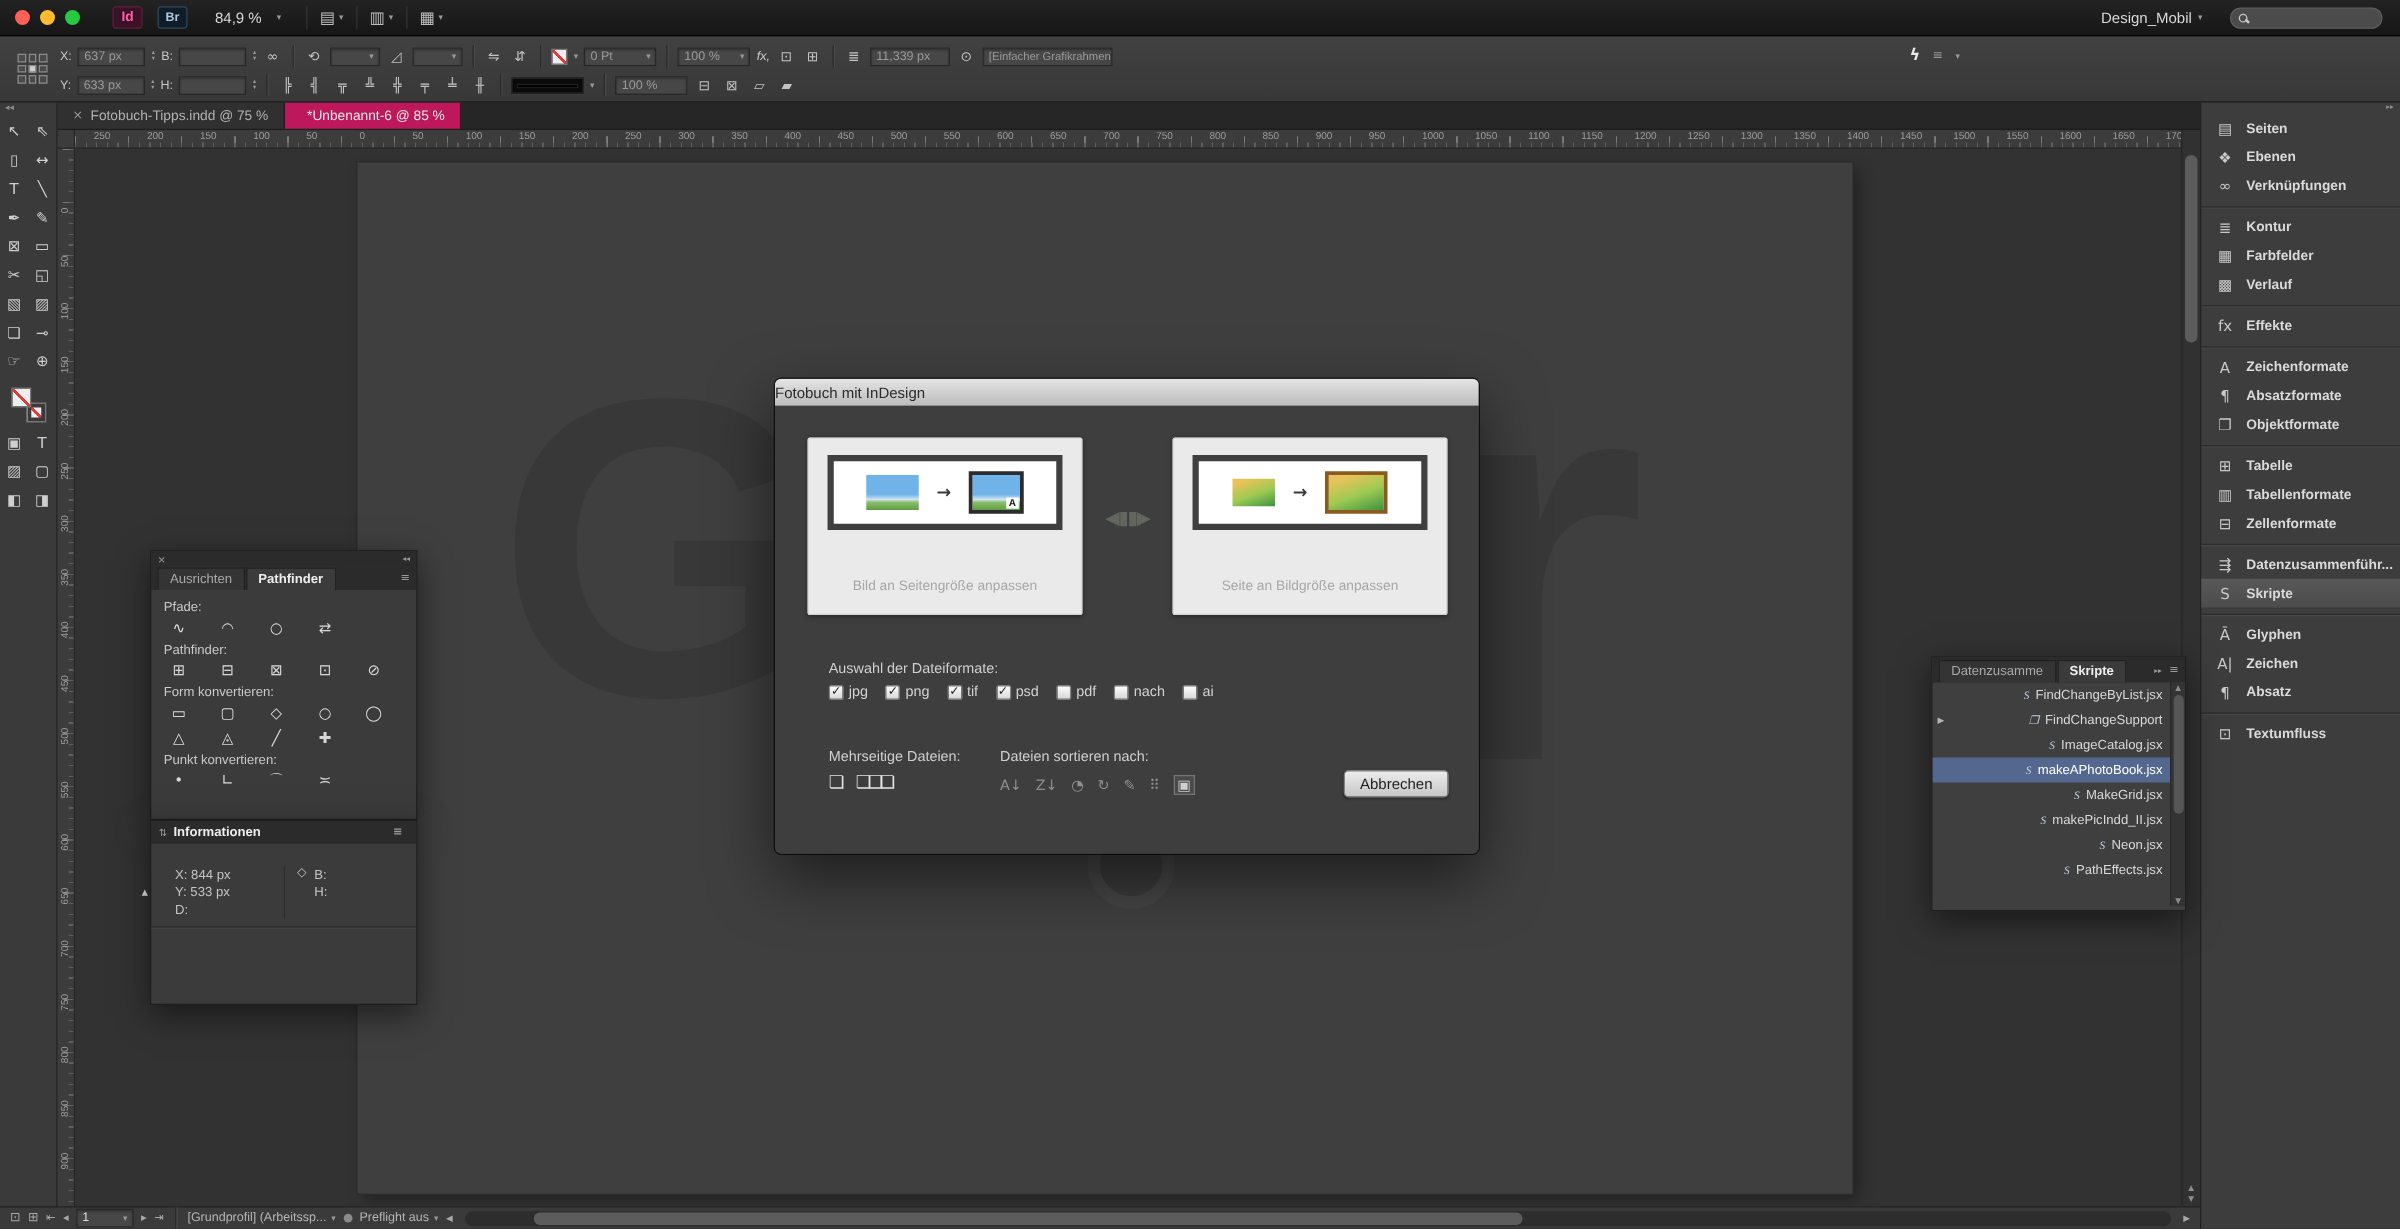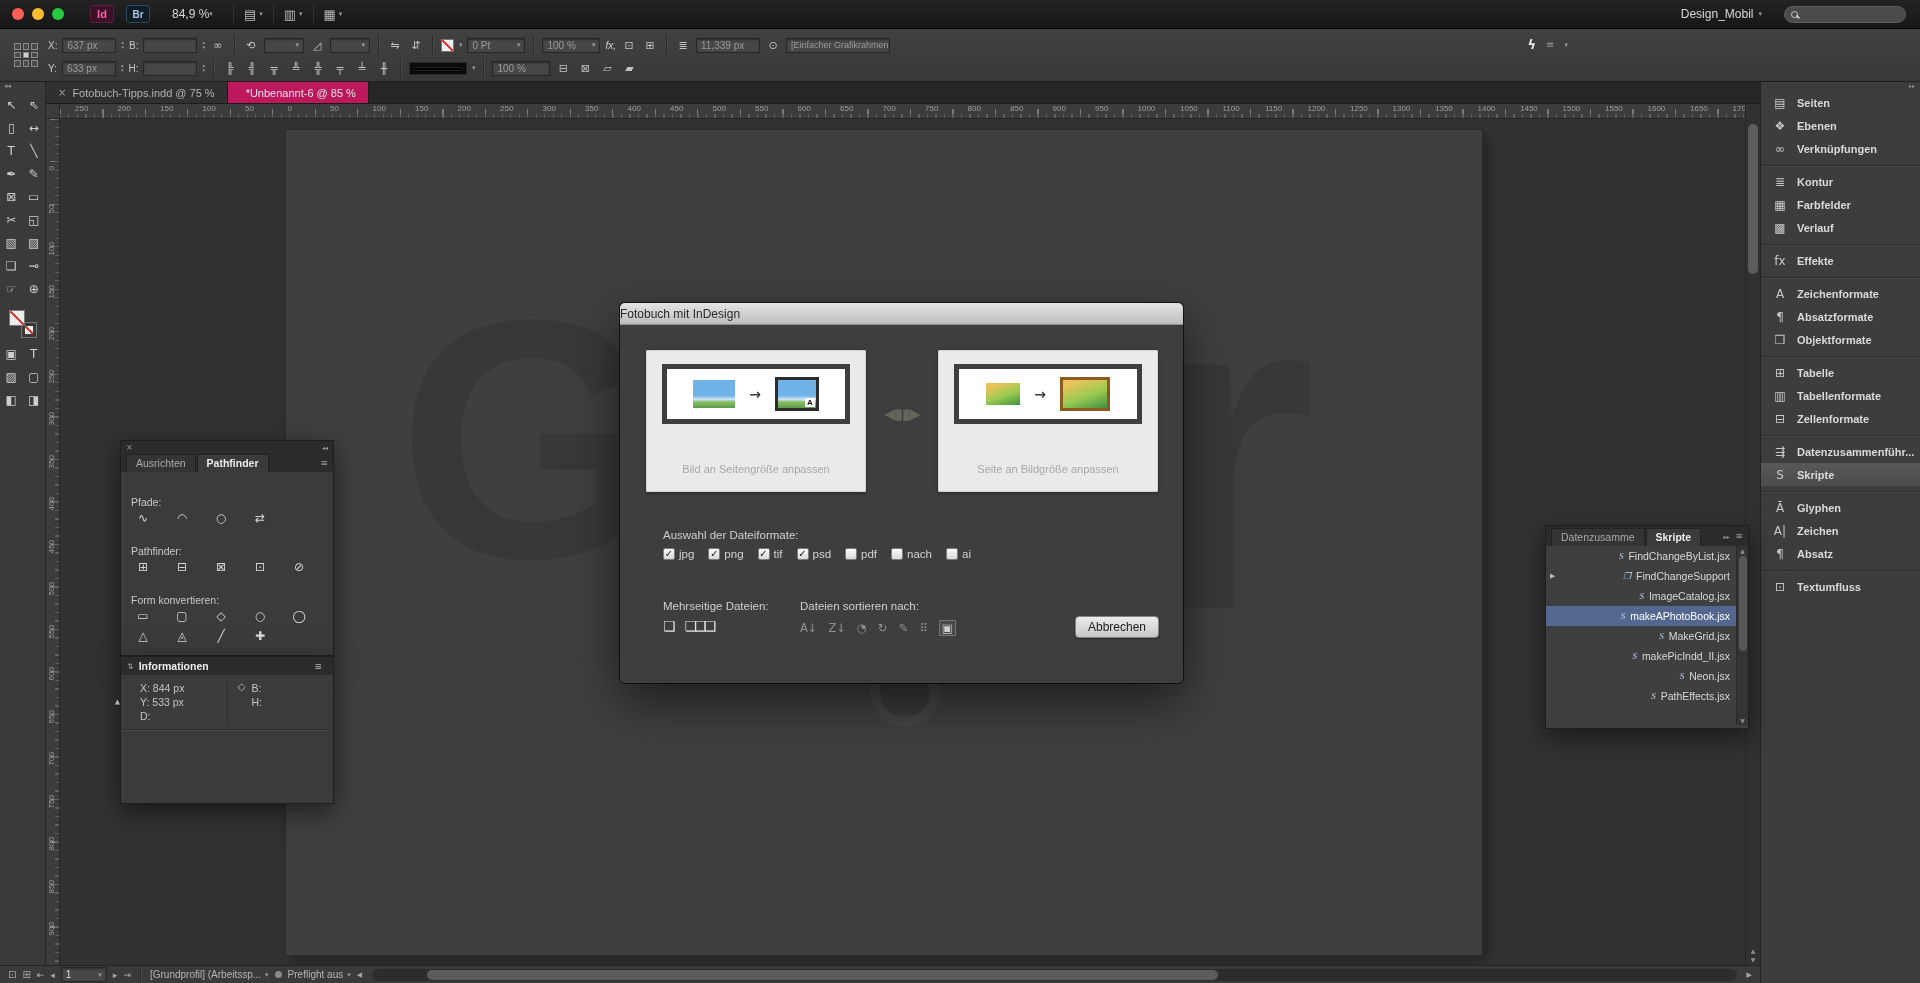--- a/index.html
+++ b/index.html
@@ -16,21 +16,21 @@
   .menubar { position:absolute; left:0; top:0; width:1920px; height:29px;
     background: linear-gradient(#232323,#161616); border-bottom:1px solid #000;
     display:flex; align-items:center; color:#d8d8d8; font-size:12px; z-index:40;}
   .traffic { display:flex; gap:8px; margin-left:12px; }
   .light { width:12px; height:12px; border-radius:50%; }
   .light.red{background:#ff5f57}.light.yellow{background:#febc2e}.light.green{background:#28c840}
   .id-logo { margin-left:26px; width:24px; height:18px; background:#3a1126; border:1px solid #5d1e3e;
     border-radius:3px; color:#ff5fa8; font-weight:bold; font-size:11px; display:flex; align-items:center; justify-content:center;}
   .br-logo { margin-left:12px; width:24px; height:18px; background:#101c26; border:1px solid #2e4a60;
     border-radius:3px; color:#a9c8e2; font-weight:bold; font-size:10px; display:flex; align-items:center; justify-content:center;}
-  .mb-zoom { margin-left:16px; display:flex; align-items:center; gap:0; padding:2px 6px; }
+  .mb-zoom { margin-left:16px; display:flex; align-items:center; gap:12px; padding:2px 6px; }
   .mb-group { display:flex; align-items:center; gap:3px; padding:0 10px; border-left:1px solid #333; height:18px; }
   .mb-group .g { font-size:13px; color:#bbb; }
   .caret { font-size:7px; color:#999; }
   .mb-spacer { flex:1; }
   .workspace { margin-right:22px; display:flex; gap:5px; align-items:center; }
   .searchbox { margin-right:14px; width:122px; height:17px; border-radius:9px; background:#4b4b4b;
     border:1px solid #5f5f5f; display:flex; align-items:center; padding-left:6px; gap:4px; }
   .mag { width:7px; height:7px; border:1.5px solid #c9c9c9; border-radius:50%; position:relative; }
   .mag::after { content:""; position:absolute; width:4px; height:1.5px; background:#c9c9c9; right:-3px; bottom:-1px; transform:rotate(45deg); }
 
@@ -139,30 +139,30 @@
   .panel-strip { height:12px; background:#2b2b2b; display:flex; align-items:center;
     justify-content:space-between; padding:0 5px; color:#9a9a9a; font-size:8px; }
   .panel-tabs { height:19px; background:#2b2b2b; display:flex; align-items:flex-end; padding-left:5px; gap:1px; }
   .ptab { padding:2px 9px 3px; font-size:10.5px; color:#a9a9a9; background:#343434; border:1px solid #222; border-bottom:none; }
   .ptab.active { background:#3b3b3b; color:#ededed; font-weight:bold; }
   .panel-menu { margin-left:auto; margin-right:5px; color:#9a9a9a; font-size:9px; align-self:center; }
 
   
   .pf-panel { left:120px; top:440px; width:214px; height:216px; }
   .pf-body { padding:5px 10px; font-size:10.5px; color:#c8c8c8; }
-  .pf-sec { margin:19px 0 2px; }
+  .pf-sec { margin:3px 0 2px; }
   .pf-row { display:flex; gap:15px; margin:2px 0 4px; }
   .pf-ic { width:24px; height:16px; display:flex; align-items:center; justify-content:center; color:#d8d8d8; font-size:12px; }
 
   
   .info-panel { left:120px; top:656px; width:214px; height:148px; }
   .info-head { height:18px; background:#2b2b2b; display:flex; align-items:center; gap:5px; padding:0 6px;
     color:#ededed; font-weight:bold; font-size:10.5px; }
   .info-head .hicon { color:#9a9a9a; font-size:8px; font-weight:normal; }
-  .info-top { display:flex; padding:6px 8px 4px; font-size:10.5px; color:#c4c4c4; }
+  .info-top { display:flex; padding:18px 8px 4px; font-size:10.5px; color:#c4c4c4; }
   .info-col { display:flex; gap:6px; width:104px; }
   .info-col + .info-col { border-left:1px solid #2e2e2e; padding-left:10px; }
   .info-col .colicon { color:#b9b9b9; font-size:10px; }
   .info-lines div { line-height:14px; }
   .info-div { border-top:1px solid #2e2e2e; margin:2px 0; box-shadow:0 1px 0 #474747; }
   .info-bottom { padding:4px 8px; font-size:10.5px; color:#c4c4c4; display:flex; flex-direction:column; }
   .info-bottom span { width:90px; text-align:right; line-height:13px; }
 
   
   .scripts-panel { left:1545px; top:525px; width:204px; height:204px; background:#3f3f3f; }

